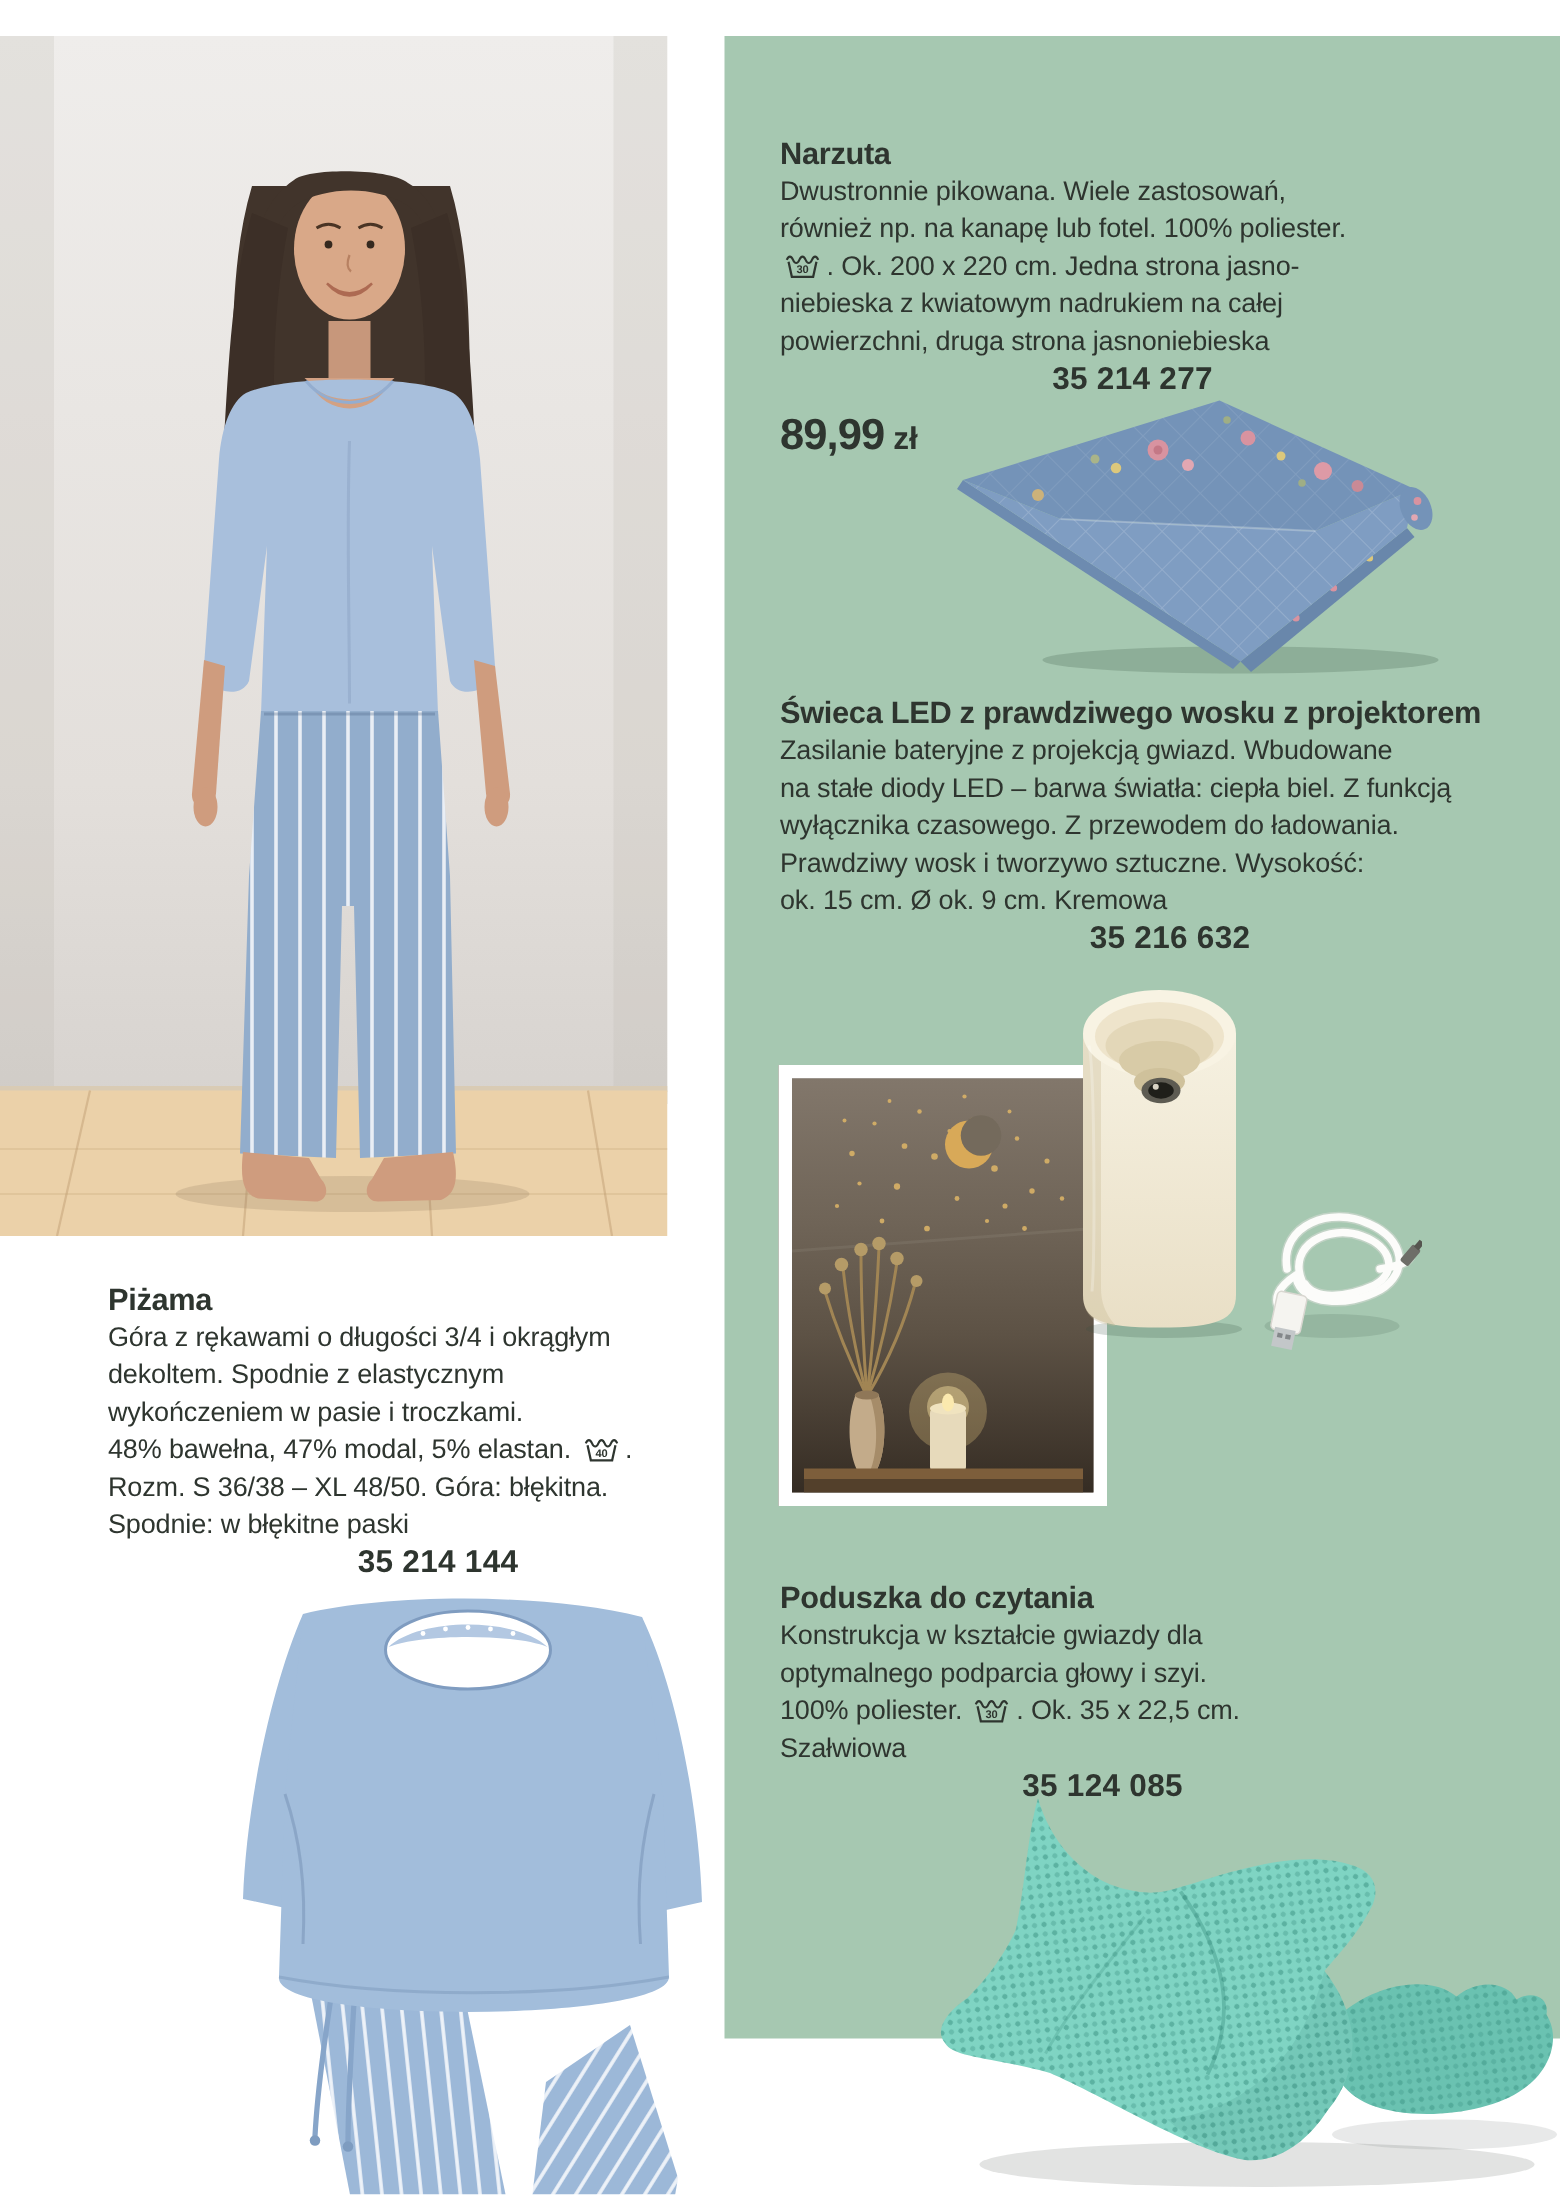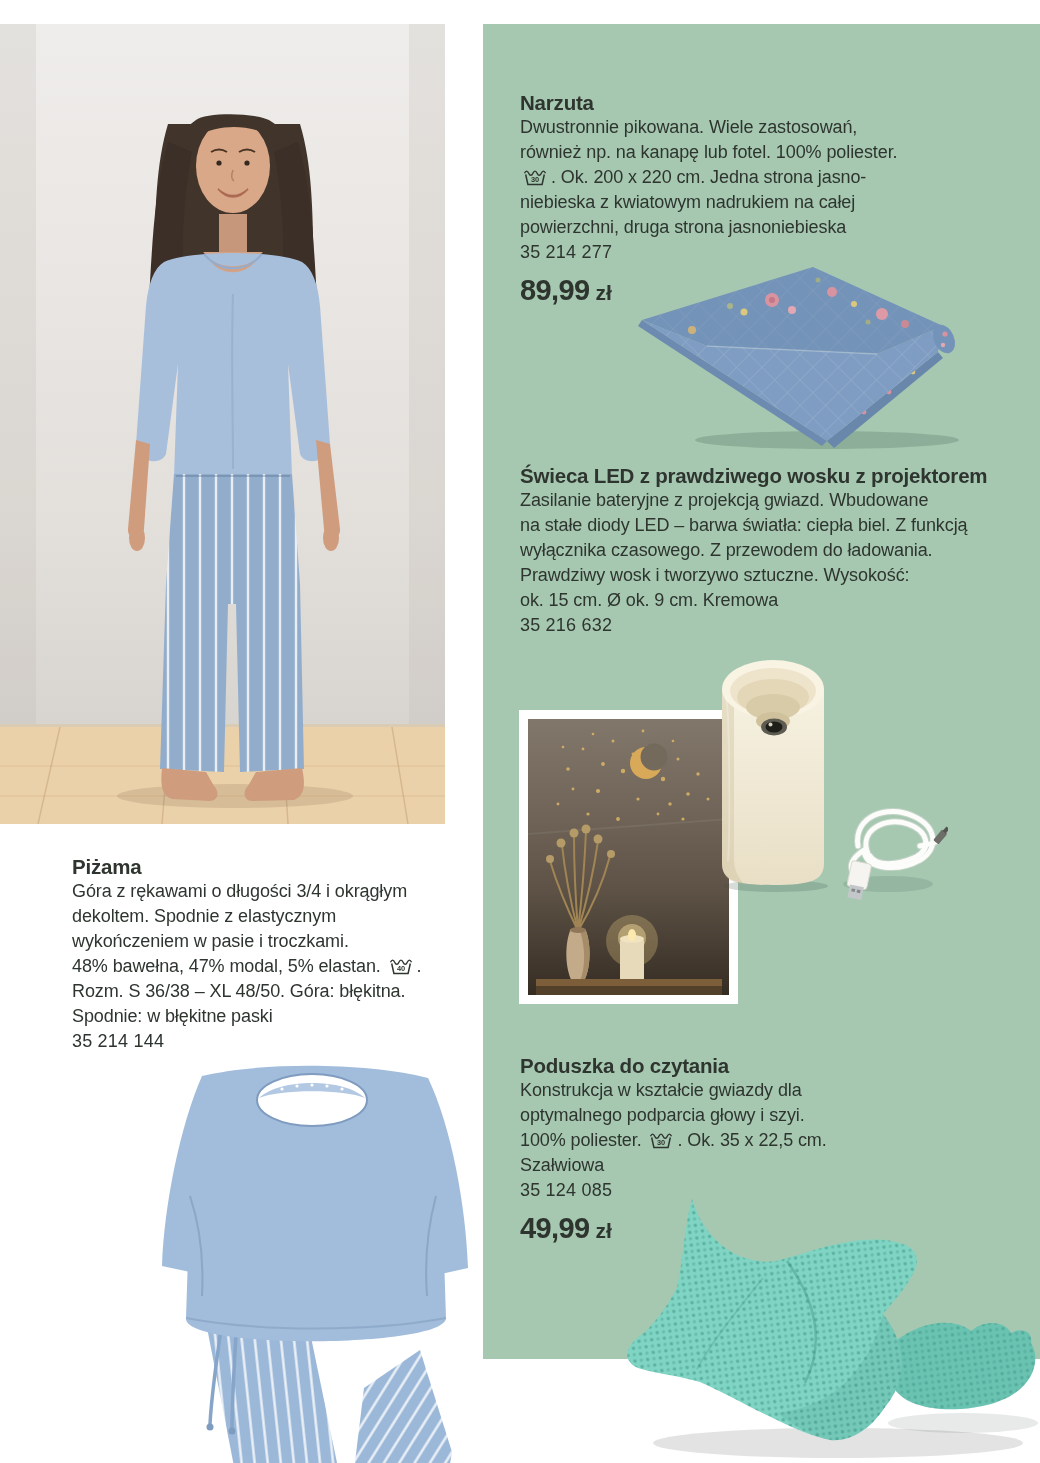--- a/index.html
+++ b/index.html
@@ -3,21 +3,21 @@
 <meta charset="utf-8">
 <style>
   html,body{margin:0;padding:0;background:#ffffff;}
   #page{position:relative;width:1040px;height:1463px;overflow:hidden;background:#ffffff;
         font-family:"Liberation Sans","DejaVu Sans",sans-serif;color:#2e352f;}
   .abs{position:absolute;margin-top:24px;}
   #green-panel{left:483px;top:0;width:557px;height:1335px;background:#a6c8b1;}
   .sec{z-index:4;}
   .sec h3{margin:0;font-size:20.5px;line-height:25px;font-weight:bold;letter-spacing:-0.2px;white-space:nowrap;}
   .sec .desc{margin:0;font-size:18px;line-height:25px;white-space:pre-line;letter-spacing:-0.1px;}
-  .sec .order{font-size:18px;line-height:25px;font-weight:normal;letter-spacing:0.2px;}
+  .sec .order{font-size:21px;line-height:25px;font-weight:bold;letter-spacing:0.2px;text-align:center;}
   .sec .price{margin-top:8px;font-size:29px;line-height:34px;font-weight:bold;letter-spacing:-0.6px;}
   .sec .price .cur{font-size:21px;font-weight:bold;margin-left:6px;letter-spacing:0;}
   .wash-icon{display:inline-block;vertical-align:-3px;margin:0 2px;color:#2e352f;}
   #sec-narzuta{left:520px;top:66px;width:470px;}
   #sec-swieca{left:520px;top:439px;width:520px;}
   #sec-poduszka{left:520px;top:1029px;width:430px;}
   #sec-pizama{left:72px;top:830px;width:440px;}
   #woman-photo{left:0;top:0;width:445px;height:800px;z-index:1;}
   #quilt-image{left:622px;top:228px;width:345px;height:205px;z-index:2;}
   #room-photo{left:519px;top:686px;width:201px;height:276px;background:#473a2e;border:9px solid #ffffff;z-index:2;}
@@ -282,21 +282,20 @@
     <h3>Poduszka do czytania</h3>
     <p class="desc"><span>Konstrukcja w kształcie gwiazdy dla
 optymalnego podparcia głowy i szyi.
 100% poliester. </span><svg class="wash-icon" viewBox="0 0 26 19" width="27" height="19">
           <path d="M2,6.2 C3.2,3.4 5,3.4 6.2,6.2 C7.4,9 9.2,9 10.4,6.2 C11.6,3.4 13.4,3.4 14.6,6.2 C15.8,9 17.6,9 18.8,6.2 C20,3.4 21.8,3.4 23,6.2" fill="none" stroke="currentColor" stroke-width="1.4"></path>
           <path d="M3.2,7.5 L5.4,17.5 L19.6,17.5 L21.8,7.5" fill="none" stroke="currentColor" stroke-width="1.5"></path>
           <text x="12.5" y="15" text-anchor="middle" font-size="7.4" font-weight="bold" fill="currentColor">30</text>
         </svg><span>. Ok. 35 x 22,5 cm.
 Szałwiowa</span></p>
     <div class="order">35 124 085</div>
-    <div class="price"><span>49,99</span><span class="cur">zł</span></div>
   </div>
 
   <div id="pillow-image" class="abs">
     <svg viewBox="0 0 427 300" width="427" height="300">
       <defs>
         <pattern id="pl-waffle" width="9" height="9" patternUnits="userSpaceOnUse" patternTransform="rotate(38)">
           <circle cx="2.2" cy="2.2" r="1.7" fill="rgba(23,110,96,0.34)"></circle>
           <circle cx="6.7" cy="6.7" r="1.7" fill="rgba(23,110,96,0.22)"></circle>
         </pattern>
       </defs>

